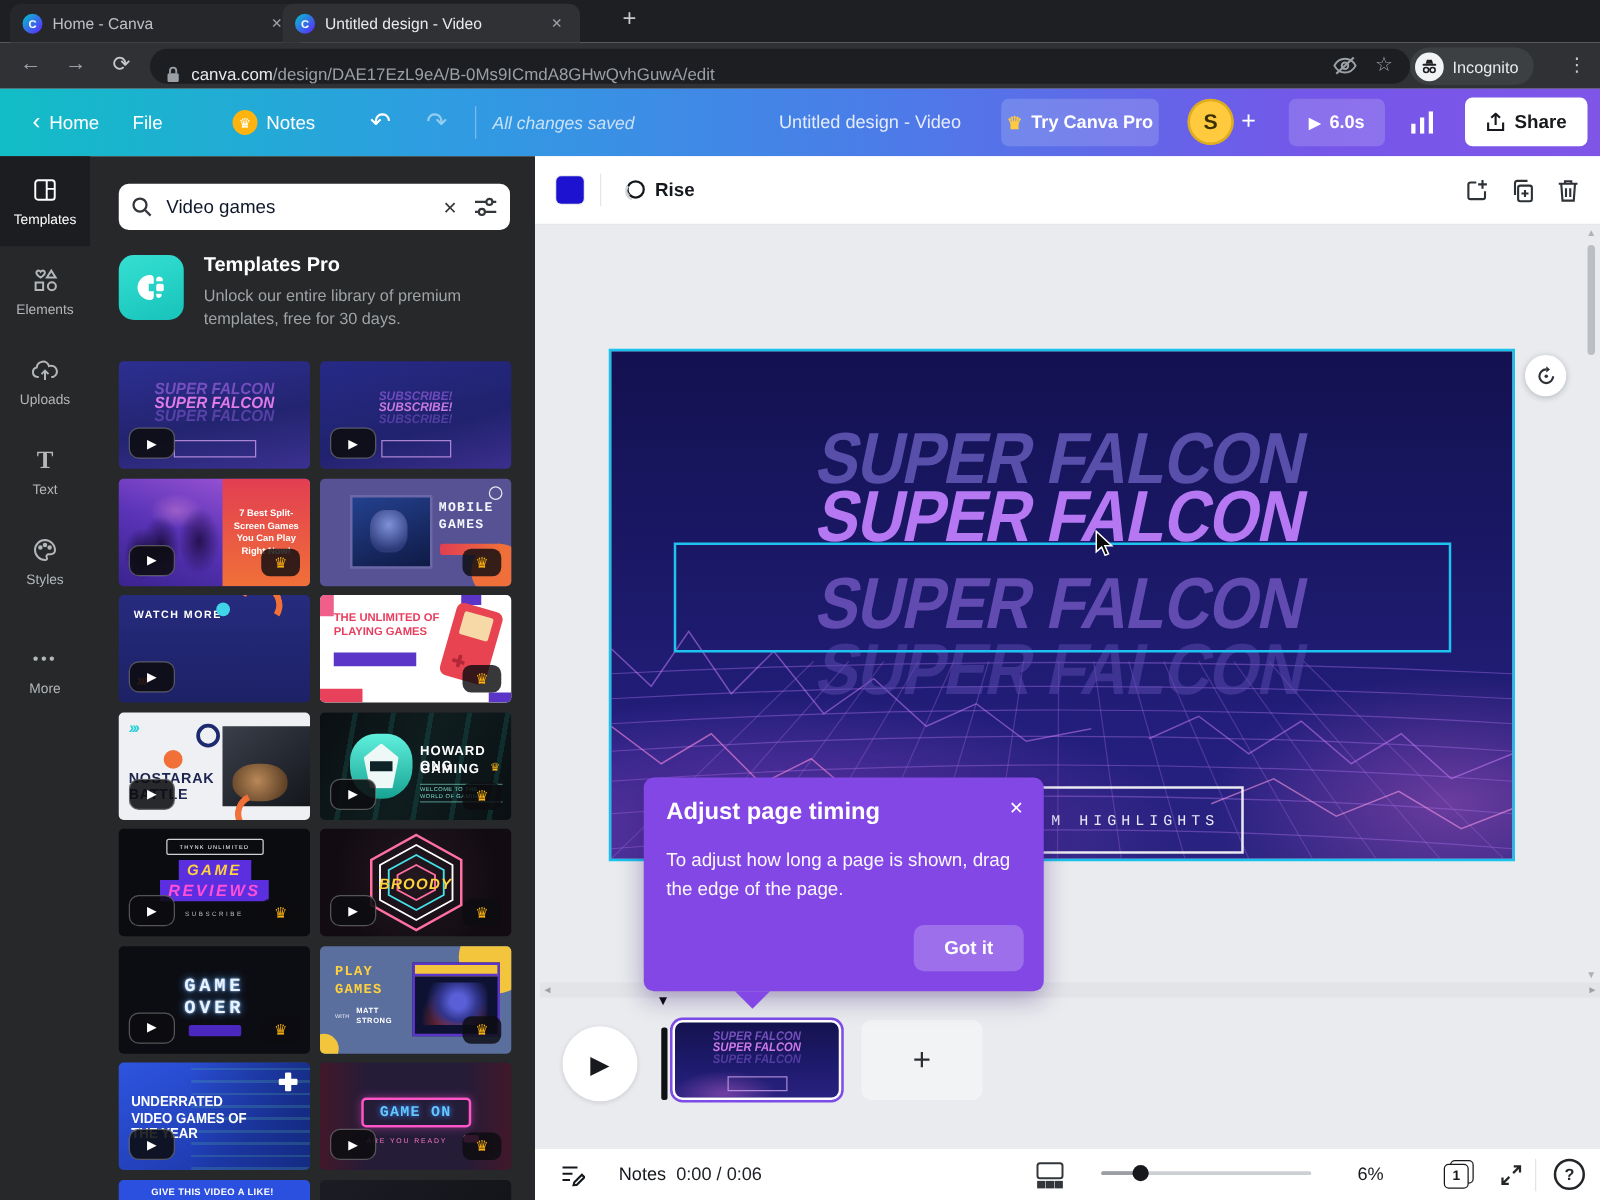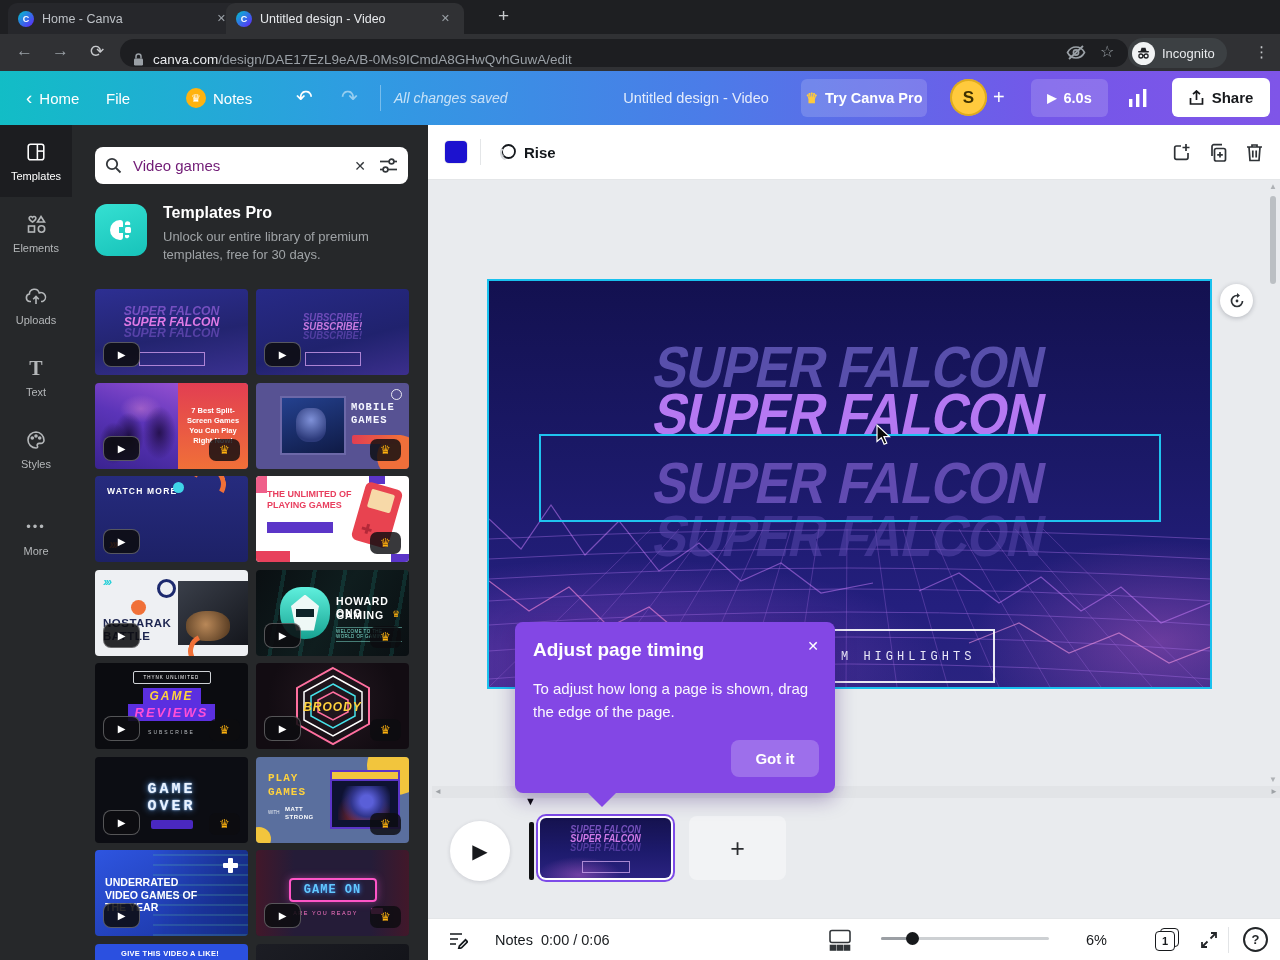--- a/index.html
+++ b/index.html
@@ -57,21 +57,21 @@
   .sbitem.active{background:#1c1d20;color:#fff;}
   .sblabel{font-size:11px;}
   .sbicon{height:24px;display:flex;align-items:center;justify-content:center;}
   .sbT{font-size:20px;font-weight:600;font-family:"Liberation Serif",serif;line-height:20px;}
   .sbdots{font-size:13px;letter-spacing:2px;line-height:20px;}
 
   
   .panel{position:absolute;left:72px;top:125px;width:356px;height:835px;background:#26282a;overflow:hidden;}
   .searchbox{position:absolute;left:23px;top:22px;width:313px;height:37px;background:#fff;border-radius:8px;
              display:flex;align-items:center;padding:0 10px;box-sizing:border-box;gap:9px;}
-  .searchbox input{border:0;outline:0;flex:1;font-size:15px;color:#701a75;font-family:"Liberation Sans",sans-serif;background:transparent;}
+  .searchbox input{border:0;outline:0;flex:1;font-size:15px;color:#0f172a;font-family:"Liberation Sans",sans-serif;background:transparent;}
   .sx{color:#33373b;font-size:14px;padding:0 4px;}
   .probanner{position:absolute;left:23px;top:77px;width:313px;height:66px;display:flex;gap:16px;}
   .proicon{width:52px;height:52px;border-radius:12px;background:linear-gradient(160deg,#35e0d2,#17c3ba);
            display:flex;align-items:center;justify-content:center;flex:0 0 52px;margin-top:2px;}
   .protitle{color:#fff;font-size:16px;font-weight:600;margin:2px 0 6px;}
   .prodesc{color:#9fa3a6;font-size:13px;line-height:18px;width:235px;}
   .thumbgrid{position:absolute;left:23px;top:164px;width:314px;display:grid;
              grid-template-columns:153px 153px;gap:7.5px 8px;}
   .thumb{height:86px;border-radius:4px;position:relative;overflow:hidden;}
   .pbadge{position:absolute;left:8px;bottom:8px;width:37px;height:25px;background:rgba(12,12,16,.88);

